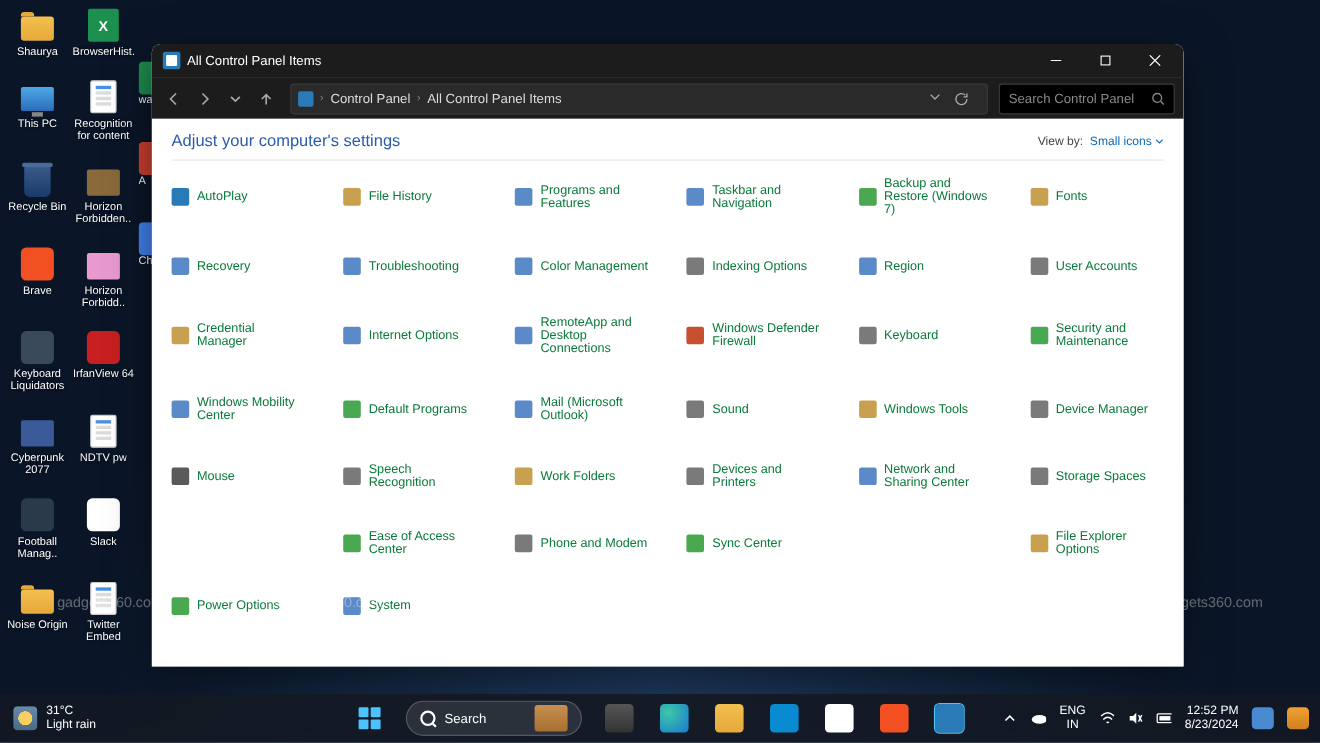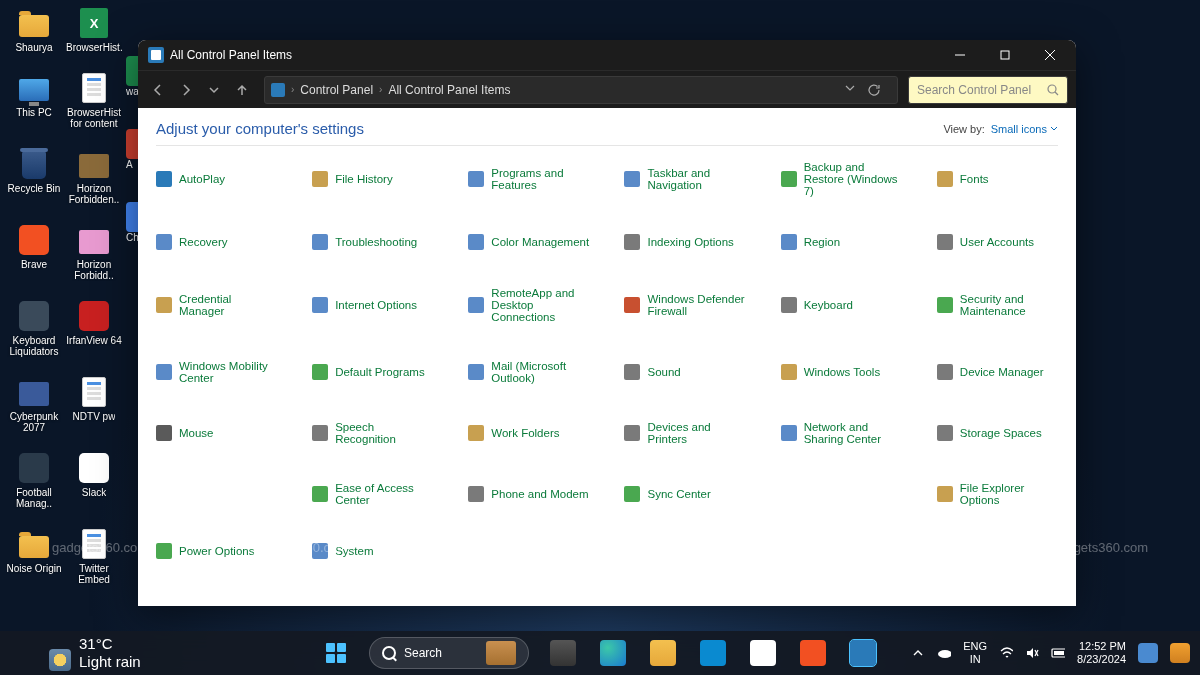--- a/index.html
+++ b/index.html
@@ -40,39 +40,39 @@
 .titlebar .tb-icon::after { content:""; position:absolute; inset:3px; background:#fff; border-radius:1px; }
 .titlebar .tb-title { flex: 1; }
 .titlebar .tb-btn { width: 45px; height: 30px; display: flex; align-items: center; justify-content: center; color: #fff; font-size: 11px; }
 
 .navbar { height: 38px; background: #1c1c1c; display: flex; align-items: center; padding: 0 8px; gap: 4px; border-top: 1px solid #2a2a2a; }
 .navbar .nav-btn { width: 24px; height: 24px; display: flex; align-items: center; justify-content: center; color: #aaa; font-size: 14px; }
 .navbar .addr-bar { flex: 1; height: 28px; background: #2a2a2a; border: 1px solid #3a3a3a; border-radius: 3px; display: flex; align-items: center; padding: 0 6px; color: #ddd; font-size: 12px; gap: 6px; margin-left: 6px; }
 .navbar .addr-bar .bc-icon { width: 14px; height: 14px; background: #2a7ab8; border-radius: 2px; }
 .navbar .addr-bar .sep { color: #888; font-size: 10px; }
 .navbar .addr-tail { display:flex; gap:12px; padding: 0 10px; color:#aaa; }
-.navbar .search { width: 160px; height: 28px; background: #fef9c3; border: 1px solid #3a3a3a; border-radius: 3px; display: flex; align-items: center; padding: 0 8px; color: #888; font-size: 12px; margin-left: 6px; justify-content:space-between; }
+.navbar .search { width: 160px; height: 28px; background: #000000; border: 1px solid #3a3a3a; border-radius: 3px; display: flex; align-items: center; padding: 0 8px; color: #888; font-size: 12px; margin-left: 6px; justify-content:space-between; }
 
 .content { background: #fff; padding: 12px 18px; height: calc(100% - 68px); }
 .content-header { display: flex; justify-content: space-between; align-items: center; border-bottom: 1px solid #e5e5e5; padding-bottom: 8px; margin-bottom: 14px; }
 .content-header h2 { color: #2a5caa; font-size: 15px; font-weight: 400; }
 .viewby { font-size: 11px; color: #444; display:flex; align-items:center; gap:6px; }
 .viewby a { color: #0a6ab8; display:flex; align-items:center; gap:3px; }
 
 .cp-grid { display: grid; grid-template-columns: repeat(6, 1fr); column-gap: 10px; row-gap: 5px; gap: 35px; }
 .cp-item { display: flex; align-items: center; gap: 7px; font-size: 11.5px; color: #0a7a3a; cursor: pointer; padding: 1px 0; }
 .cp-item .cp-ico { width: 16px; height: 16px; border-radius: 2px; flex-shrink:0; }
 
 
 .watermark-bar { position: absolute; top: 540px; left: 0; right: 0; height: 20px; display: flex; z-index: 10; }
 .watermark-bar .wm { flex:1; color: rgba(255,255,255,.35); font-size: 13px; font-weight: 500; text-align:center; }
 
 
 .taskbar { position: absolute; bottom: 0; left: 0; right: 0; height: 44px; background: rgba(20,25,35,.92); backdrop-filter: blur(10px); display: flex; align-items: center; z-index: 20; }
-.taskbar .weather { display: flex; align-items: flex-end; gap: 8px; color: #fff; font-size: 15px; padding: 0 12px; line-height: 1.2; margin-left: 37px; }
+.taskbar .weather { display: flex; align-items: center; gap: 8px; color: #fff; font-size: 11px; padding: 0 12px; line-height: 1.2; }
 .taskbar .weather .wico { width: 22px; height: 22px; background: radial-gradient(#f5d060 40%, transparent 42%), linear-gradient(#6a8aaa,#4a6a8a); border-radius: 4px; }
 .taskbar .center { position: absolute; left: 50%; transform: translateX(-50%); display: flex; align-items: center; gap: 18px; }
 .taskbar .start { width: 30px; height: 30px; display: grid; grid-template-columns: 1fr 1fr; grid-template-rows: 1fr 1fr; gap: 2px; padding: 5px; }
 .taskbar .start div { background: #4cc2ff; border-radius: 1px; }
 .taskbar .search-box { height: 32px; width: 160px; background: rgba(255,255,255,.1); border: 1px solid rgba(255,255,255,.2); border-radius: 16px; display: flex; align-items: center; padding: 0 12px; color: #fff; font-size: 12px; gap: 8px; }
 .taskbar .search-box .sico { width:14px; height:14px; border:2px solid #fff; border-radius:50%; position:relative; }
 .taskbar .search-box .sico::after { content:""; position:absolute; width:5px; height:2px; background:#fff; transform:rotate(45deg); bottom:-2px; right:-3px; }
 .taskbar .search-box .simg { width:30px; height:24px; margin-left:auto; background:linear-gradient(#c89050,#a67030); border-radius:3px; }
 .taskbar .tb-app { width: 26px; height: 26px; border-radius: 4px; display:flex; align-items:center; justify-content:center; margin: 0 3px; }
 .taskbar .right { margin-left: auto; display: flex; align-items: center; gap: 12px; color: #fff; font-size: 11px; padding-right: 10px; }
@@ -104,21 +104,21 @@
     <div class="desktop-icon">
       <div class="ico">
         <div class="ico-thispc"></div>
       </div>
       <span class="lbl">This PC</span>
     </div>
     <div class="desktop-icon">
       <div class="ico">
         <div class="ico-doc"></div>
       </div>
-      <span class="lbl">BrowserHist for content</span>
+      <span class="lbl">Recognition for content</span>
     </div>
     <div class="desktop-icon">
       <div class="ico">
         <div class="ico-bin"></div>
       </div>
       <span class="lbl">Recycle Bin</span>
     </div>
     <div class="desktop-icon">
       <div class="ico">
         <div class="ico-img" style="background:#8a6a3a"></div>

